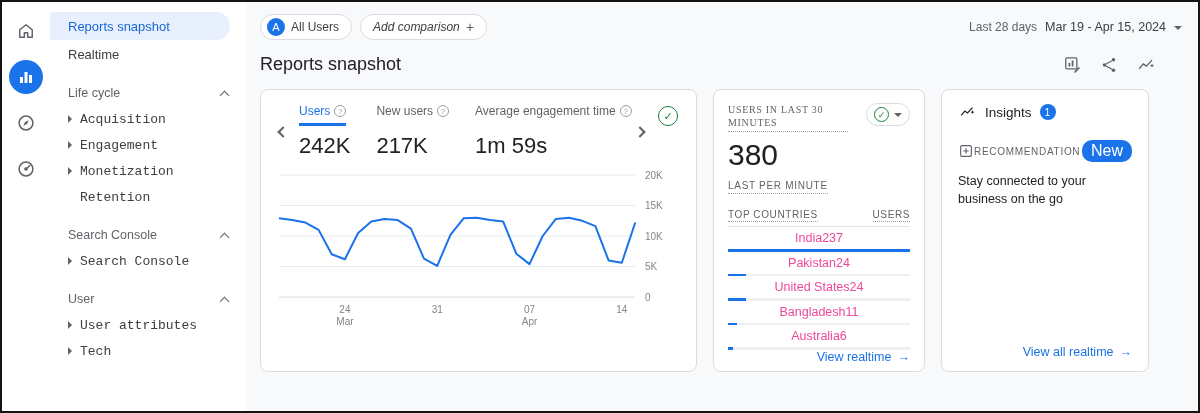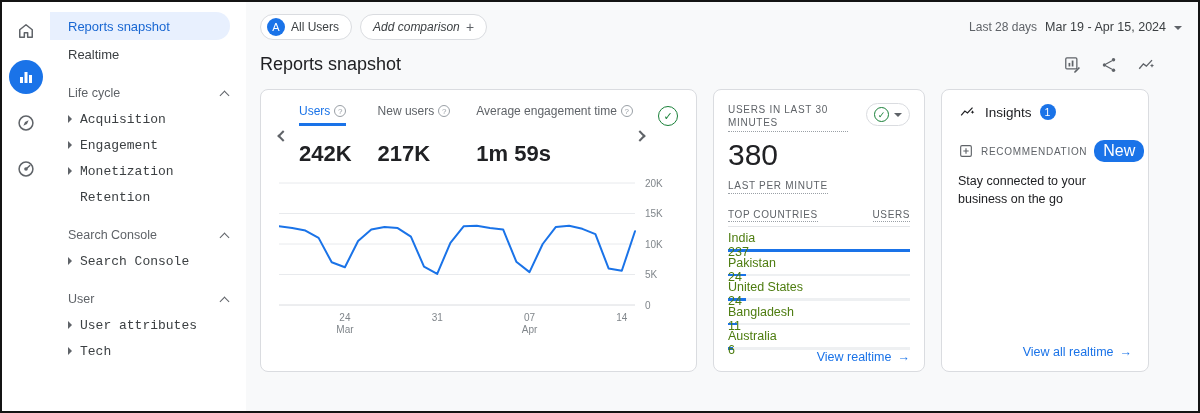--- a/index.html
+++ b/index.html
@@ -50,48 +50,48 @@
 
   
   .ov-header { display:flex; align-items:flex-start; }
   .chev { width:8px; height:8px; border-right:2px solid #5f6368; border-bottom:2px solid #5f6368; cursor:pointer; flex-shrink:0; }
   .chev.left  { transform:rotate(135deg); align-self:center; margin-right:12px; }
   .chev.right { transform:rotate(-45deg); align-self:center; margin-left:auto; margin-right:14px; }
   .metrics { display:flex; gap:26px; }
   .metric { display:flex; flex-direction:column; }
   .m-label { display:flex; align-items:center; gap:4px; font-size:12px; color:#5f6368; padding-bottom:5px; border-bottom:3px solid transparent; width:max-content; }
   .metric.selected .m-label { color:#1a73e8; border-color:#1a73e8; }
-  .m-value { font-size:22px; color:#202124; margin-top:15px;font-weight:bold; }
+  .m-value { font-size:22px; color:#202124; margin-top:7px; }
   .help { width:12px; height:12px; border-radius:50%; border:1px solid #9aa0a6; color:#9aa0a6; font-size:8px; display:flex; align-items:center; justify-content:center; flex-shrink:0; }
   .check-circle { width:20px; height:20px; border-radius:50%; border:1.6px solid #188038; color:#188038; font-size:11px; display:flex; align-items:center; justify-content:center; flex-shrink:0; }
   .ov-chart { margin-top:10px; }
   .axis-label { fill:#80868b; font-size:10px; }
 
   
-  .rt-header { display:flex; align-items:flex-start; justify-content:space-between; }
+  .rt-header { display:flex; align-items:flex-start; justify-content:space-between;font-family:Liberation Serif, serif; }
   .rt-title { font-size:10px; letter-spacing:.7px; color:#5f6368; border-bottom:1px dotted #9aa0a6; padding-bottom:2px; line-height:1.3; max-width:120px; }
   .rt-dropdown { display:flex; align-items:center; gap:5px; border:1px solid #dadce0; border-radius:14px; padding:3px 7px; cursor:pointer; }
   .rt-dropdown .check-circle { width:15px; height:15px; font-size:9px; border-width:1.4px; }
   .rt-number { font-size:30px; color:#202124; margin-top:6px; }
   .rt-sub { font-size:10px; letter-spacing:.7px; color:#5f6368; border-bottom:1px dotted #9aa0a6; width:max-content; margin-top:8px; padding-bottom:2px; }
   .minute-bars { display:flex; align-items:flex-end; gap:1.5px; height:28px; margin-top:6px; }
   .minute-bar { flex:1; background:#1a73e8; border-radius:1px 1px 0 0; }
   .t-head { display:flex; justify-content:space-between; margin-top:9px; padding-bottom:4px; border-bottom:1px solid #e3e5e8; }
   .t-head span { font-size:10px; letter-spacing:.6px; color:#5f6368; border-bottom:1px dotted #9aa0a6; padding-bottom:1px; }
   .c-row { padding-top:4px; }
-  .c-line { display:flex; justify-content:space-between; font-size:12.5px; color:#4d7c0f; height:16px;flex-direction:column; }
+  .c-line { display:flex; justify-content:center; font-size:12.5px; color:#ec4899; height:16px; }
   .c-track { height:2.5px; background:#eef0f2; margin-top:2px; }
   .c-fill { height:100%; background:#1a73e8; }
   .card-link { margin-top:auto; margin-left:auto; display:flex; align-items:center; gap:6px; color:#1a73e8; font-size:12.5px; font-weight:500; cursor:pointer; }
 
   
   .ins-header { display:flex; align-items:center; gap:8px; }
   .ins-title { font-size:13.5px; color:#202124; }
   .badge { min-width:16px; height:16px; border-radius:8px; background:#1a73e8; color:#fff; font-size:10.5px; display:flex; align-items:center; justify-content:center; padding:0 4px; }
-  .rec-row { display:flex; align-items:center; gap:7px; margin-top:20px; }
+  .rec-row { display:flex; align-items:center; margin-top:20px; }
   .rec-label { font-size:10px; letter-spacing:.7px; color:#5f6368; }
   .new-pill { margin-left:auto; background:#1a73e8; color:#fff; font-size:16px; border-radius:10px; padding:2px 9px; }
   .ins-body { font-size:12.5px; line-height:1.45; color:#202124; margin-top:10px; }
 </style>
 </head>
 <body>
 
 <div class="screen">
 
   <div class="rail">

